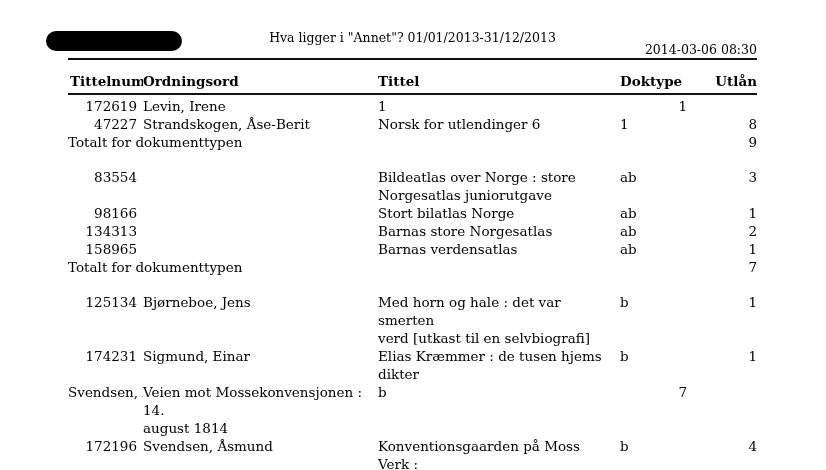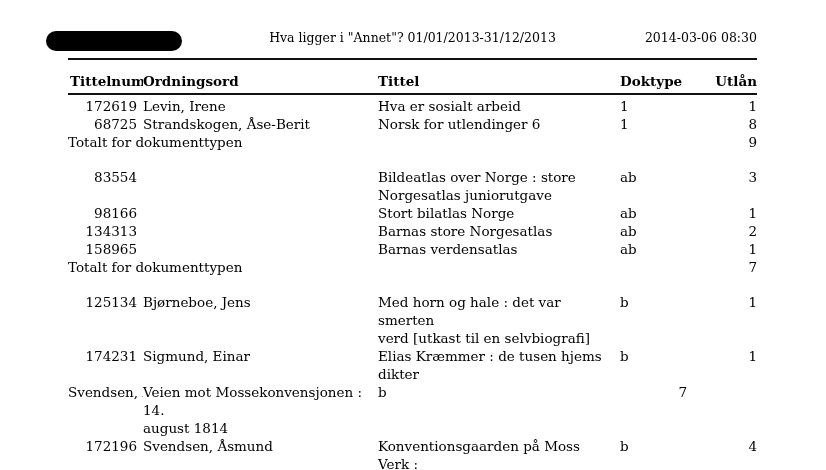--- a/index.html
+++ b/index.html
@@ -30,21 +30,21 @@
     top: 30px;
     width: 689px;
     text-align: center;
     font-size: 12.5px;
     line-height: 16px;
     white-space: nowrap;
   }
 
   .page-timestamp {
     position: absolute;
-    top: 30px;
+    top: 42px;
     right: 69px;
     font-size: 12.5px;
     line-height: 16px;
     white-space: nowrap;
   }
 
   .top-rule {
     position: absolute;
     left: 68px;
     top: 58px;
@@ -119,26 +119,25 @@
       <div class="c-dok">Doktype</div>
       <div class="c-utl">Utlån</div>
     </div>
 
     <div class="tbody">
 
       <div class="section">
         <div class="grid-row">
           <div class="c-num">172619</div>
           <div class="c-ord">Levin, Irene</div>
-          <div class="c-tit">Hva er sosialt arbeid</div>
           <div class="c-dok">1</div>
           <div class="c-utl">1</div>
         </div>
         <div class="grid-row">
-          <div class="c-num">68725</div>
+          <div class="c-num">47227</div>
           <div class="c-ord">Strandskogen, Åse-Berit</div>
           <div class="c-tit">Norsk for utlendinger 6</div>
           <div class="c-dok">1</div>
           <div class="c-utl">8</div>
         </div>
         <div class="total-row">
           <div class="total-label">Totalt for dokumenttypen</div>
           <div class="total-value">9</div>
         </div>
       </div>

